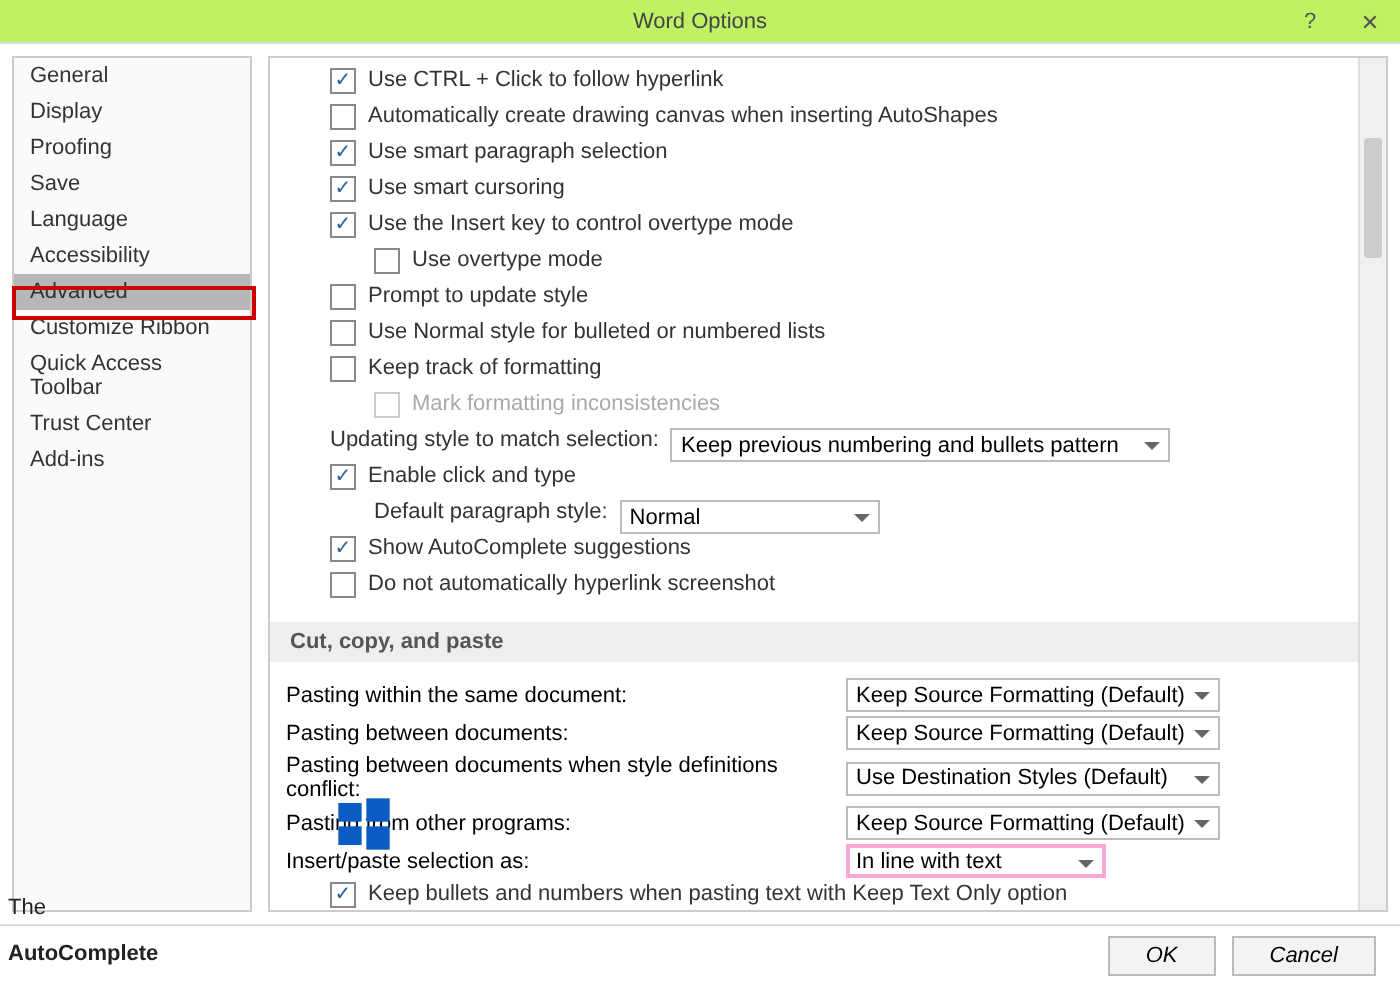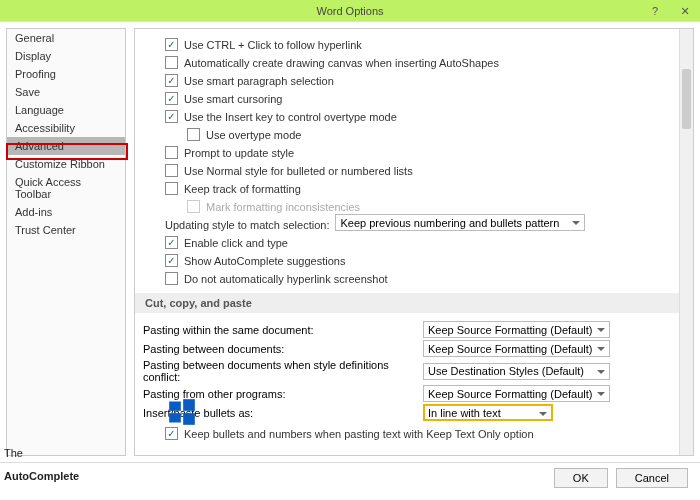--- a/index.html
+++ b/index.html
@@ -9,37 +9,37 @@
 .titlebar .controls { position: absolute; right: 0; top: 0; display: flex; }
 .titlebar .controls div { width: 30px; height: 22px; display: flex; align-items: center; justify-content: center; color: #555; }
 .main { display: flex; height: 440px; padding: 6px; gap: 8px; }
 .sidebar { width: 120px; border: 1px solid #ccc; background: #fafafa; display: flex; flex-direction: column; }
 .sidebar-item { padding: 3px 8px; cursor: pointer; color: #333; }
 .sidebar-item.selected { background: #b7b7b7; }
 .sidebar-box { border: 2px solid #c00; position: absolute; top: 143px; left: 6px; width: 122px; height: 17px; pointer-events: none; }
 .content { flex: 1; border: 1px solid #ccc; padding: 4px 8px; overflow: hidden; position: relative; }
 .scroll { position: absolute; right: 0; top: 0; bottom: 0; width: 14px; background: #f0f0f0; border-left: 1px solid #ddd; }
 .scroll .thumb { position: absolute; left: 2px; right: 2px; top: 40px; height: 60px; background: #ccc; border-radius: 2px; }
-.row { display: flex; align-items: flex-end; min-height: 17px; margin: 1px 0; }
+.row { display: flex; align-items: flex-start; min-height: 17px; margin: 1px 0; }
 .cb { width: 13px; height: 13px; border: 1px solid #888; margin-right: 6px; display: inline-flex; align-items: center; justify-content: center; background: #fff; flex-shrink: 0; }
 .cb.checked::after { content: "✓"; color: #2a6099; font-size: 10px; line-height: 1; }
 .cb.disabled { border-color: #ccc; }
 .indent1 { margin-left: 22px; }
 .indent2 { margin-left: 44px; }
 .label { color: #333; }
 .label.disabled { color: #aaa; }
 .select { border: 1px solid #bbb; background: #fff; padding: 1px 16px 1px 4px; position: relative; height: 17px; display: inline-flex; align-items: center; min-width: 80px; }
 .select::after { content: ""; position: absolute; right: 4px; top: 6px; border-left: 4px solid transparent; border-right: 4px solid transparent; border-top: 4px solid #666; }
-.select.hl { border: 2px solid #eab308; padding: 0 32px 0 3px; }
+.select.hl { border: 2px solid #f9a8d4; padding: 0 32px 0 3px; }
 .section-head { background: #eee; margin: 8px -8px; padding: 4px 10px; font-weight: bold; color: #555; }
 .paste-row { display: flex; align-items: center; margin: 2px 0; }
 .paste-row .plabel { flex: 0 0 280px; }
 .paste-row .select { width: 187px; }
 .footer { height: 30px; border-top: 1px solid #ddd; display: flex; align-items: center; justify-content: flex-end; padding: 0 12px; gap: 8px; }
-.btn { border: 1px solid #bbb; background: #f3f3f3; padding: 3px 18px; cursor: pointer; }
+.btn { border: 1px solid #bbb; background: #f3f3f3; padding: 3px 18px; cursor: pointer; font-style: italic; }
 .watermark { position: absolute; left: 4px; bottom: 16px; font-size: 22px; font-weight: 300; color: #222; line-height: 1.05; pointer-events: none; }
 .watermark b { font-weight: 600; }
 .logo { position: absolute; left: 168px; bottom: 74px; width: 28px; height: 28px; pointer-events: none; }
 .logo svg { width: 100%; height: 100%; }
 </style>
 </head>
 <body>
 
 <div class="titlebar">
   <span class="title">Word Options</span>
@@ -53,22 +53,22 @@
   <div class="sidebar">
     <div class="sidebar-item">General</div>
     <div class="sidebar-item">Display</div>
     <div class="sidebar-item">Proofing</div>
     <div class="sidebar-item">Save</div>
     <div class="sidebar-item">Language</div>
     <div class="sidebar-item">Accessibility</div>
     <div class="sidebar-item selected">Advanced</div>
     <div class="sidebar-item">Customize Ribbon</div>
     <div class="sidebar-item">Quick Access Toolbar</div>
+    <div class="sidebar-item">Trust Center</div>
     <div class="sidebar-item">Add-ins</div>
-    <div class="sidebar-item">Trust Center</div>
   </div>
   <div class="sidebar-box"></div>
 
   <div class="content">
     <div class="row indent1">
         <span class="cb checked"></span>
         <span class="label">Use CTRL + Click to follow hyperlink</span>
       </div>
     <div class="row indent1">
         <span class="cb"></span>
@@ -107,20 +107,24 @@
         <span class="label disabled">Mark formatting inconsistencies</span>
       </div>
     <div class="row indent1">
         <span class="label" style="margin-right:6px">Updating style to match selection:</span>
         <span class="select" style="width:250px">Keep previous numbering and bullets pattern</span>
       </div>
     <div class="row indent1">
         <span class="cb checked"></span>
         <span class="label">Enable click and type</span>
       </div>
+    <div class="row indent2">
+        <span class="label" style="margin-right:6px">Default paragraph style:</span>
+        <span class="select" style="width:130px">Normal</span>
+      </div>
     <div class="row indent1">
         <span class="cb checked"></span>
         <span class="label">Show AutoComplete suggestions</span>
       </div>
     <div class="row indent1">
         <span class="cb"></span>
         <span class="label">Do not automatically hyperlink screenshot</span>
       </div>
 
     <div class="section-head">Cut, copy, and paste</div>
@@ -135,21 +139,21 @@
       </div>
     <div class="paste-row indent1">
         <span class="plabel">Pasting between documents when style definitions conflict:</span>
         <span class="select">Use Destination Styles (Default)</span>
       </div>
     <div class="paste-row indent1">
         <span class="plabel">Pasting from other programs:</span>
         <span class="select">Keep Source Formatting (Default)</span>
       </div>
     <div class="paste-row indent1">
-        <span class="plabel">Insert/paste bullets as:</span>
+        <span class="plabel">Insert/paste selection as:</span>
         <span class="select hl" style="width:130px">In line with text</span>
       </div>
     <div class="row indent1">
         <span class="cb checked"></span>
         <span class="label">Keep bullets and numbers when pasting text with Keep Text Only option</span>
       </div>
 
     <div class="scroll">
         <div class="thumb"></div>
       </div>

